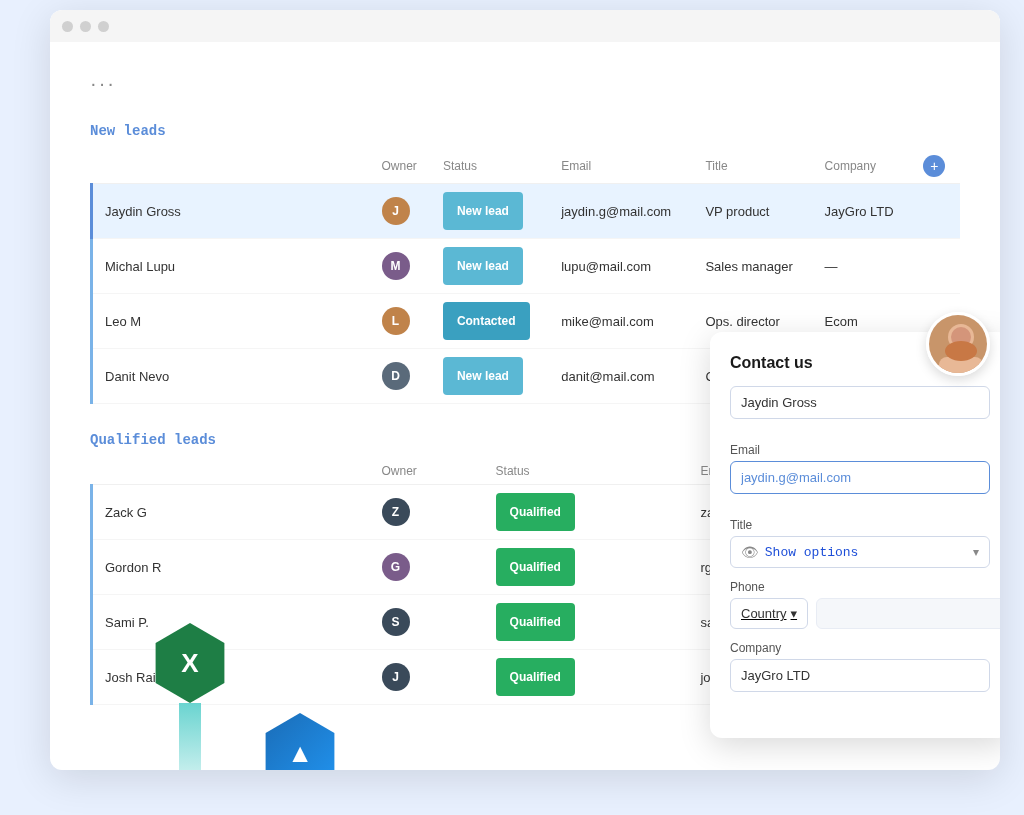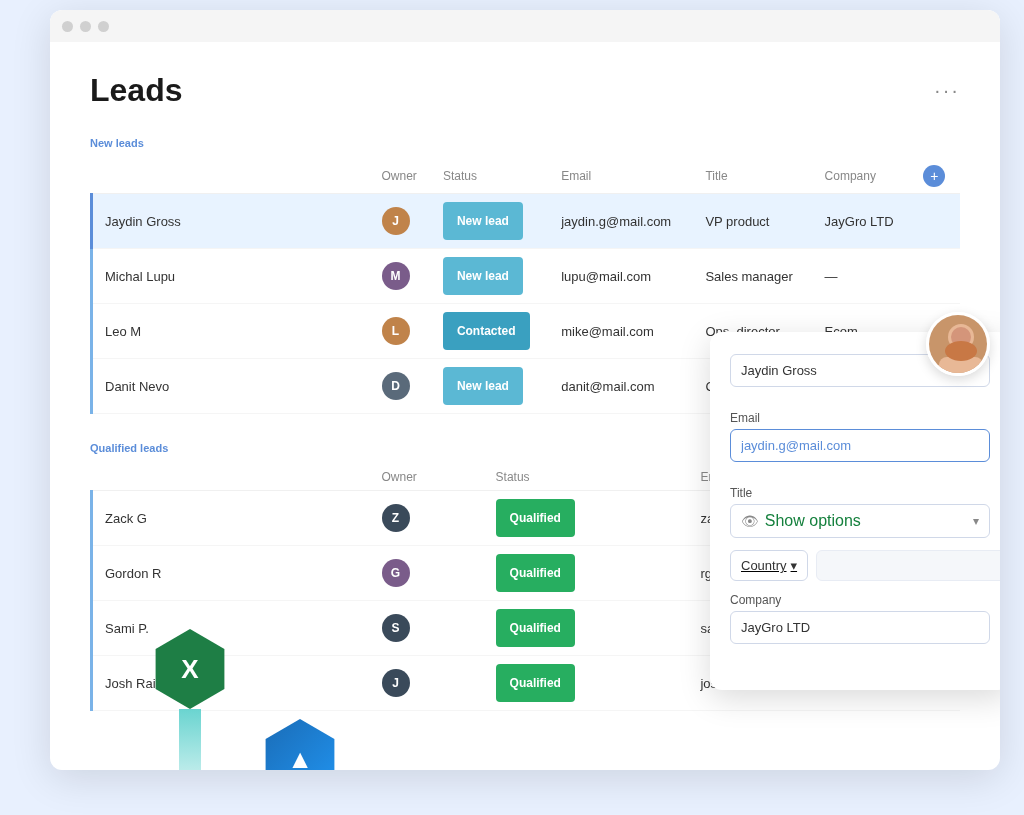--- a/index.html
+++ b/index.html
@@ -59,24 +59,25 @@
 
     .more-icon {
       font-size: 20px;
       color: #888;
       cursor: pointer;
       letter-spacing: 2px;
     }
 
     
     .section-title {
-      font-size: 11px;
+      font-size: 14px;
       font-weight: 600;
       color: #5b8dd9;
       margin-bottom: 10px;
+      font-family: Liberation Mono, monospace;
     }
 
     .table-container {
       width: 100%;
       border-collapse: collapse;
       margin-bottom: 28px;
     }
 
     .table-header th {
       font-size: 12px;
@@ -210,22 +211,23 @@
     }
 
     .select-wrapper .eye-icon {
       color: #888;
       margin-right: 6px;
       font-size: 14px;
     }
 
     .select-wrapper .select-text {
       flex: 1;
-      font-size: 16px;
-      color: #15803d;
+      font-size: 13px;
+      color: #1d4ed8;
+      font-family: Liberation Mono, monospace;
     }
 
     .select-wrapper .chevron {
       color: #888;
       font-size: 12px;
     }
 
     .phone-row {
       display: flex;
       gap: 8px;
@@ -321,21 +323,20 @@
 <div class="window">
   <div class="title-bar">
     <div class="dot"></div>
     <div class="dot"></div>
     <div class="dot"></div>
   </div>
 
   <div class="content">
 
     <div class="page-header">
-      <h1 class="page-title">Leads</h1>
       <span class="more-icon">···</span>
     </div>
 
     <div>
       <div class="section-title">New leads</div>
       <table class="table-container">
         <thead>
           <tr class="table-header">
             <th></th>
             <th>Owner</th>
@@ -466,40 +467,42 @@
         <rect width="64" height="64" fill="#c8956a"></rect>
         <circle cx="32" cy="22" r="13" fill="#e8b896"></circle>
         <rect x="10" y="42" width="44" height="30" rx="8" fill="#e8b896"></rect>
         <circle cx="32" cy="22" r="10" fill="#d4957a"></circle>
 
         <ellipse cx="32" cy="36" rx="16" ry="10" fill="#c87845"></ellipse>
       </svg>
     </div>
 
     <div class="contact-panel">
+      <div class="contact-panel-title">Contact us</div>
 
       <div class="form-group">
         <input class="form-input" type="text" value="Jaydin Gross" style="">
       </div>
 
       <div class="form-group">
         <label class="form-label">Email</label>
         <input class="form-input email-highlight" type="email" value="jaydin.g@mail.com" style="">
       </div>
 
       <div class="form-group">
         <label class="form-label">Title</label>
         <div class="select-wrapper">
           <span class="eye-icon">👁</span>
           <span class="select-text">Show options</span>
           <span class="chevron">▾</span>
         </div>
       </div>
 
       <div class="form-group">
+        <label class="form-label">Phone</label>
         <div class="phone-row">
           <div class="country-select">
             <span>Country</span>
             <span>▾</span>
           </div>
           <input class="phone-input" type="tel" style="">
         </div>
       </div>
 
       <div class="form-group">

